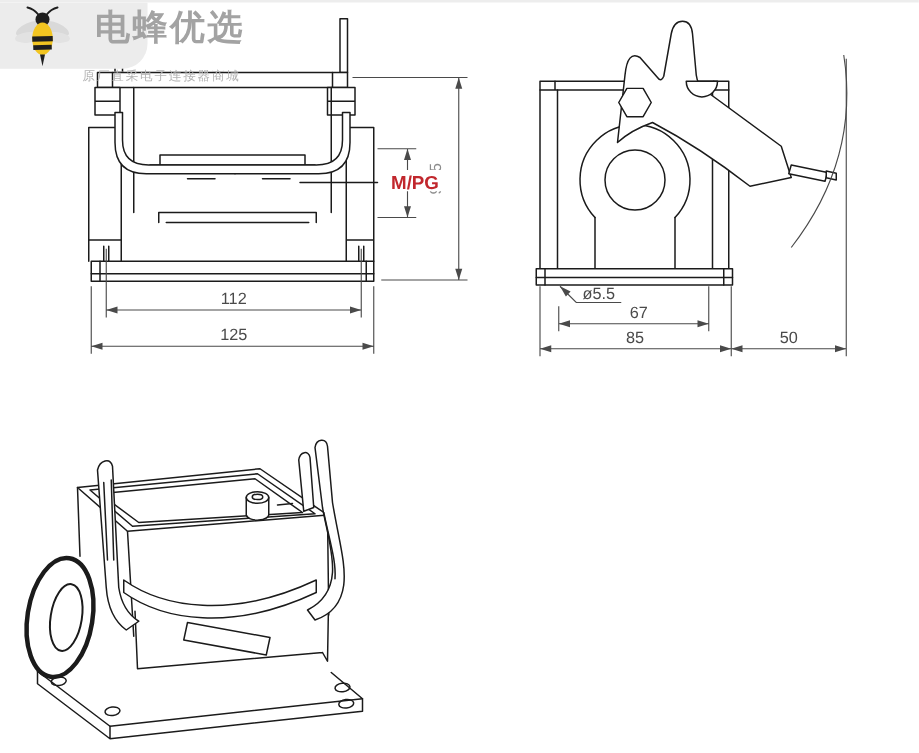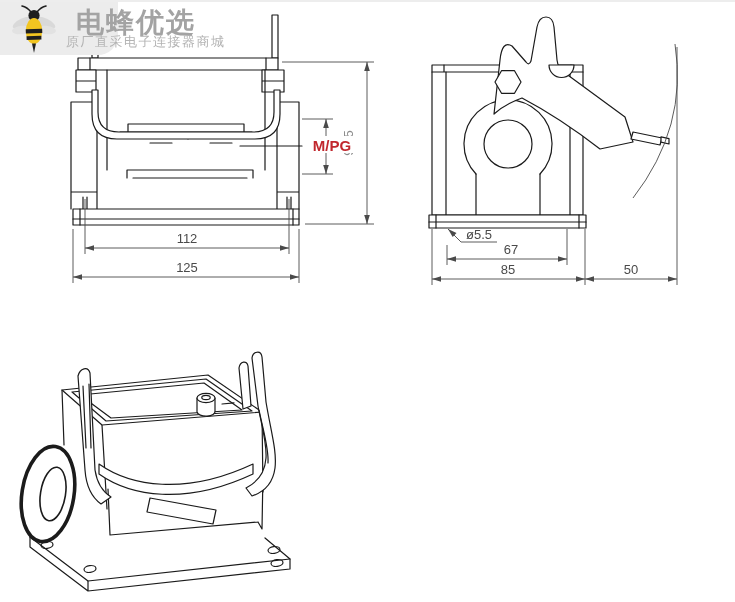--- a/index.html
+++ b/index.html
@@ -11,22 +11,22 @@
   .logo-card{
     position:absolute;left:0;top:0;width:118px;height:53px;
     background:#ececec;border-radius:0 0 20px 0;z-index:3;
   }
   .logo-title{
     position:absolute;left:76px;top:6px;width:220px;z-index:4;
     font-size:28px;line-height:30px;color:#a3a3a3;font-weight:600;
     font-family:"Liberation Serif", serif;letter-spacing:2px;white-space:nowrap;
   }
   .logo-subtitle{
-    position:absolute;left:66px;top:31px;width:220px;z-index:4;
-    font-size:13px;color:#b3b3b3;letter-spacing:1.5px;white-space:nowrap;
+    position:absolute;left:66px;top:52px;width:220px;z-index:4;
+    font-size:10px;color:#b3b3b3;letter-spacing:1.5px;white-space:nowrap;
   }
   .bee{position:absolute;left:12px;top:2px;z-index:4;}
   svg{display:block;}
   #drawing{position:absolute;left:0;top:0;z-index:1;}
   .part{stroke:#1b1b1b;stroke-width:1.2;fill:none;stroke-linejoin:round;stroke-linecap:round;}
   .partfill{stroke:#1b1b1b;stroke-width:1.2;fill:#ffffff;stroke-linejoin:round;stroke-linecap:round;}
   .dim{stroke:#4a4a4a;stroke-width:0.9;fill:none;}
   .dimarrow{fill:#4a4a4a;stroke:none;}
   .dimtext{fill:#4a4a4a;font-size:13px;font-family:"Liberation Sans",sans-serif;}
   .dimtext-light{fill:#8c8c8c;font-size:13px;font-family:"Liberation Sans",sans-serif;}

